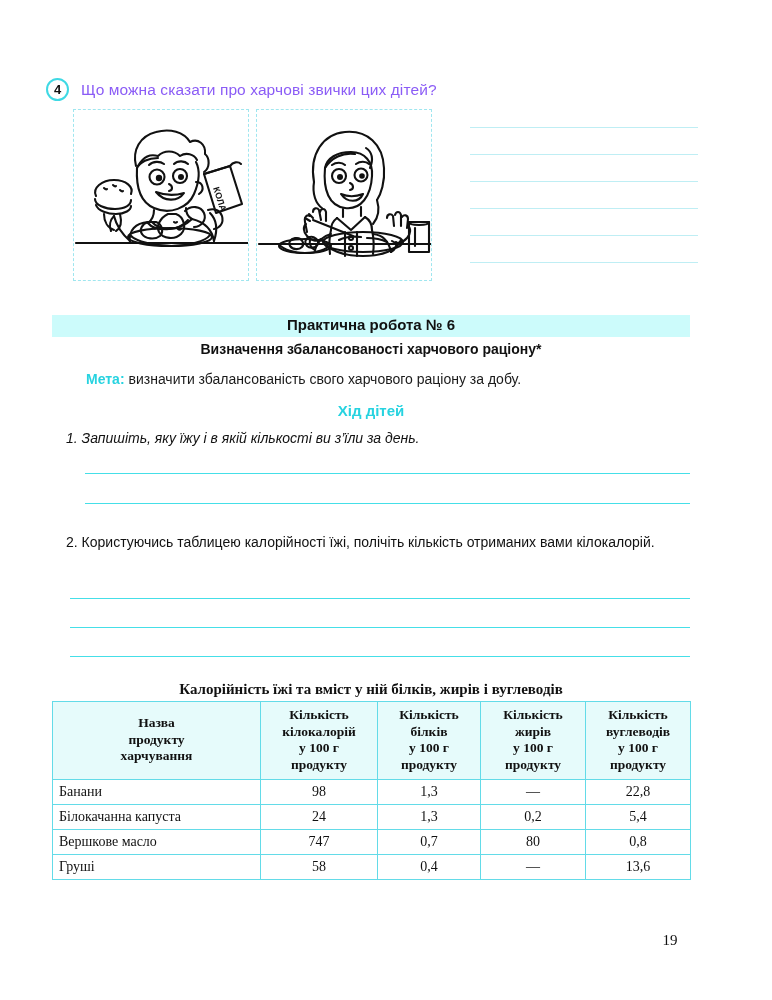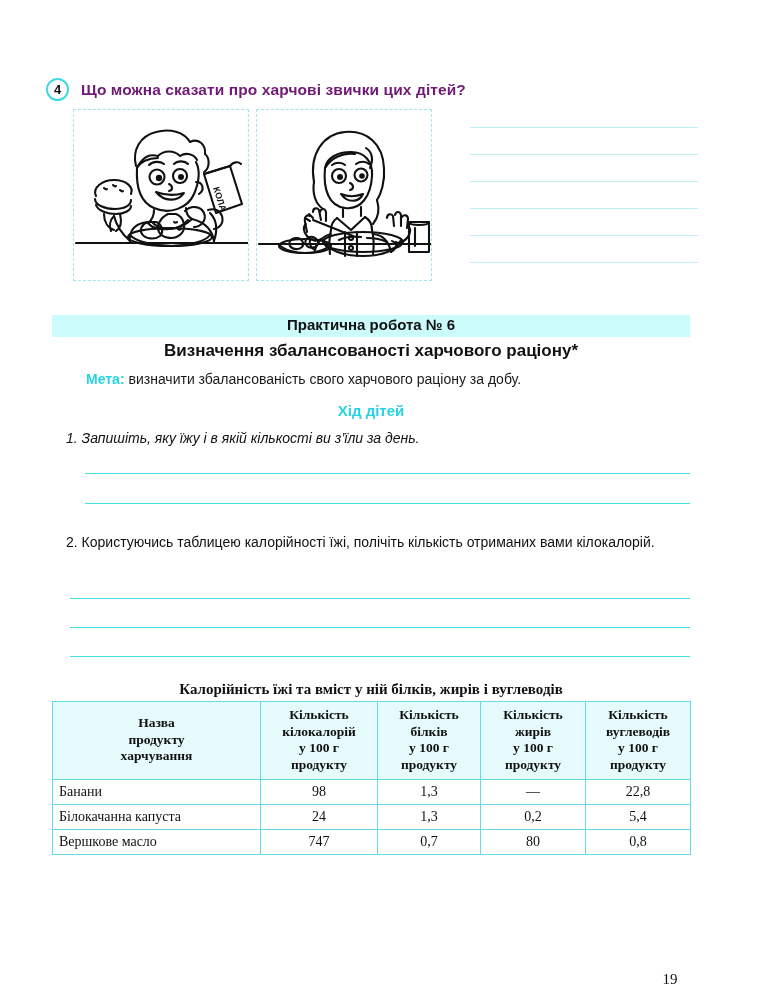--- a/index.html
+++ b/index.html
@@ -17,21 +17,21 @@
     position: absolute; left: 46px; top: 78px;
     display: flex; align-items: center; gap: 12px;
   }
   .q-badge {
     width: 23px; height: 23px; border-radius: 50%;
     border: 2px solid #3fd9e4;
     display: flex; align-items: center; justify-content: center;
     font-size: 13px; font-weight: bold; color: #111;
     flex: 0 0 auto;
   }
-  .q-text { font-size: 15.5px; font-weight: bold; color: #701a75; letter-spacing: .1px; }
+  .q-text { font-size: 15.5px; font-weight: normal; color: #8b5cf6; letter-spacing: .1px; }
 
   
   .illus-wrap { position: absolute; left: 73px; top: 109px; display: flex; gap: 7px; }
   .illus-box {
     width: 176px; height: 172px;
     border: 1px dashed #9fe6ef;
     background: #ffffff;
     position: relative; overflow: hidden;
   }
   .illus-box svg { position: absolute; left: 0; top: 0; }
@@ -47,21 +47,21 @@
   .pw-band {
     position: absolute; left: 52px; top: 315px; width: 638px; height: 22px;
     background: #ccfbfb;
   }
   .pw-title {
     position: absolute; left: 52px; top: 316px; width: 638px;
     text-align: center; font-size: 15px; font-weight: bold; color: #111;
   }
   .pw-subtitle {
     position: absolute; left: 52px; top: 341px; width: 638px;
-    text-align: center; font-size: 17px; font-weight: bold; color: #111;
+    text-align: center; font-size: 14px; font-weight: bold; color: #111;
   }
 
   .aim-row { position: absolute; left: 66px; top: 371px; font-size: 14px; padding-left: 20px; }
   .aim-label { color: #27d3e0; font-weight: bold; }
   .aim-text { color: #1a1a1a; }
 
   .steps-title {
     position: absolute; left: 52px; top: 402px; width: 638px;
     text-align: center; font-size: 15px; font-weight: bold; color: #27d3e0;
   }
@@ -98,21 +98,21 @@
     background: #e6fbfb;
     font-size: 13.5px; font-weight: bold;
     line-height: 16.5px; padding: 5px 2px 6px;
     text-align: center; vertical-align: middle;
   }
   table.cal tbody td { font-size: 14px; height: 25px; padding: 0 6px; }
   table.cal tbody td.name { text-align: left; }
   table.cal tbody td.num { text-align: center; }
 
   .pageno {
-    position: absolute; left: 640px; top: 971px; width: 60px;
+    position: absolute; left: 640px; top: 932px; width: 60px;
     text-align: center; font-size: 15px; color: #111;
     font-family: "Liberation Serif", serif;
   }
 </style>
 </head>
 <body>
 
 <div class="page">
 
   <div class="q-row">
@@ -341,18 +341,25 @@
         <td class="num">0,2</td>
         <td class="num">5,4</td>
       </tr>
       <tr>
         <td class="name">Вершкове масло</td>
         <td class="num">747</td>
         <td class="num">0,7</td>
         <td class="num">80</td>
         <td class="num">0,8</td>
       </tr>
+      <tr>
+        <td class="name">Груші</td>
+        <td class="num">58</td>
+        <td class="num">0,4</td>
+        <td class="num">—</td>
+        <td class="num">13,6</td>
+      </tr>
     </tbody>
   </table>
 
   <div class="pageno">19</div>
 
 </div>
 
 </body></html>

